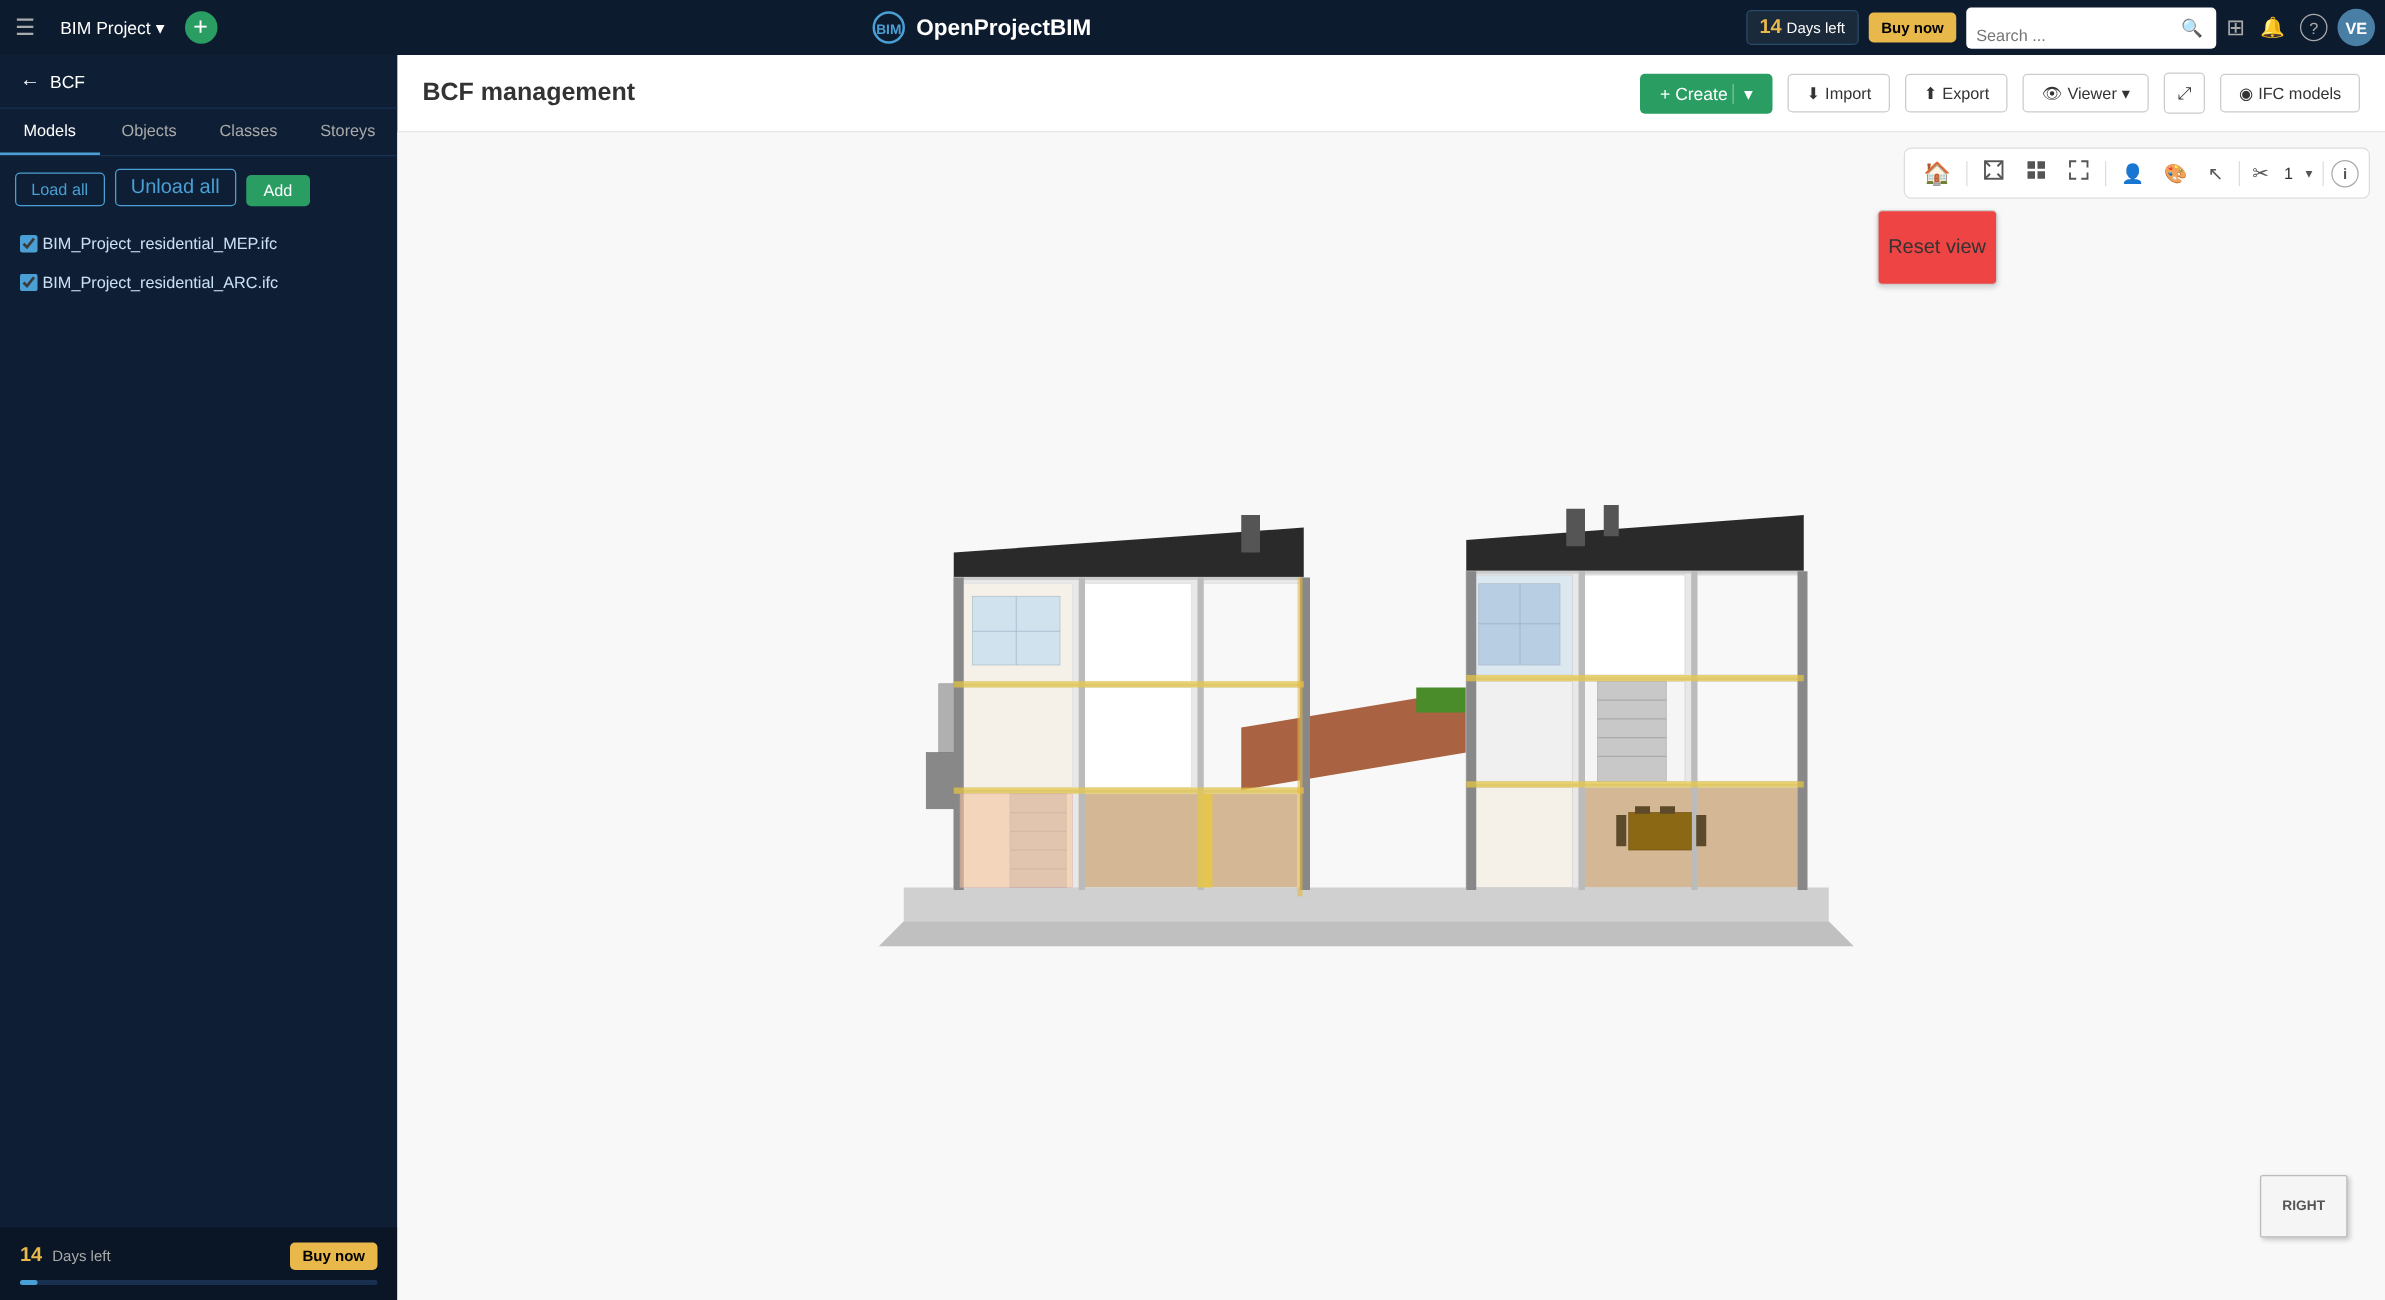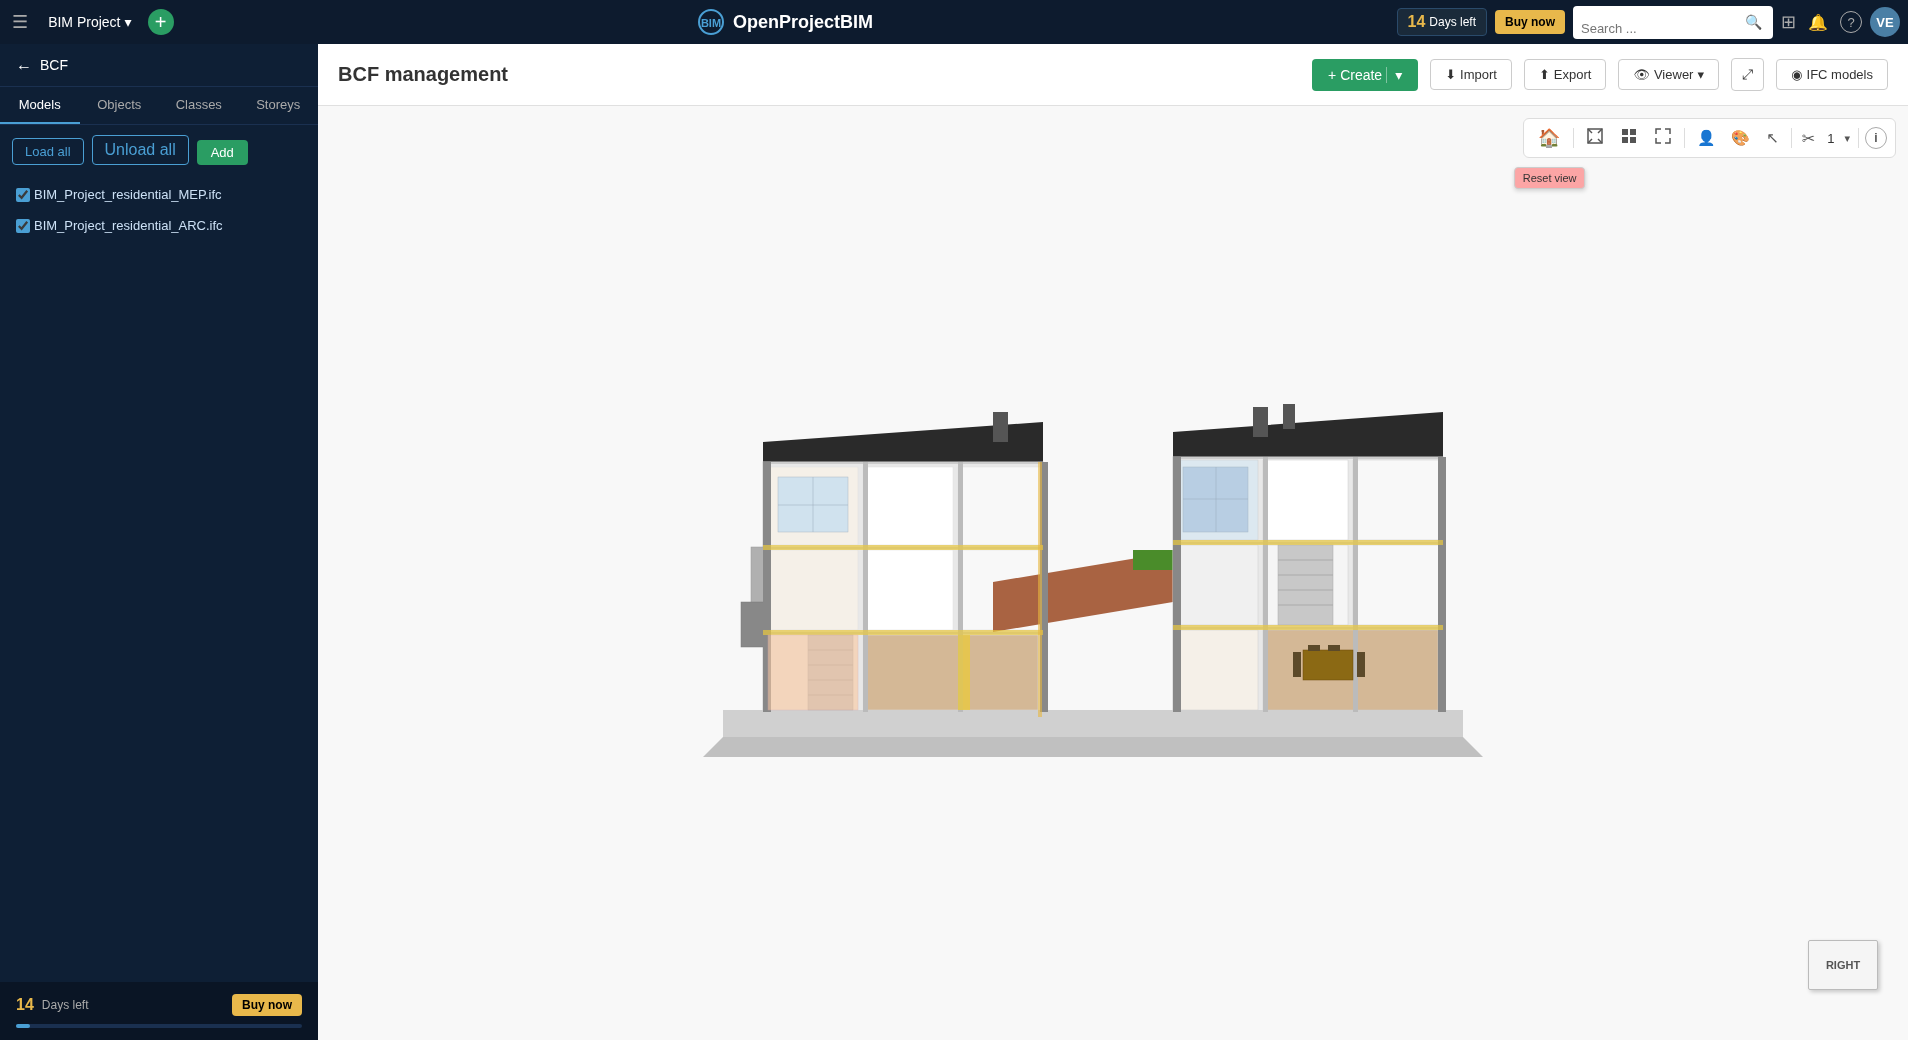--- a/index.html
+++ b/index.html
@@ -166,22 +166,22 @@
       padding: 4px 8px;
     }
     .toolbar-btn {
       background: transparent; border: none; padding: 4px 6px;
       cursor: pointer; color: #555; font-size: 16px; border-radius: 3px;
       position: relative;
     }
     .toolbar-divider { width: 1px; height: 20px; background: #ddd; margin: 0 2px; }
     .reset-view-tooltip {
       position: absolute; top: 44px; left: 50%; transform: translateX(-50%);
-      background: #fca5a5; border: 1px solid #ccc; border-radius: 4px;
-      padding: 4px 8px; font-size: 11px; color: #333; white-space: nowrap;
+      background: #ef4444; border: 1px solid #ccc; border-radius: 4px;
+      padding: 20px 8px; font-size: 16px; color: #333; white-space: nowrap;
       box-shadow: 0 2px 4px rgba(0,0,0,0.15);
     }
 
     
     .building-viewport {
       position: absolute;
       top: 50%; left: 50%;
       transform: translate(-50%, -45%);
       width: 900px; height: 380px;
     }

